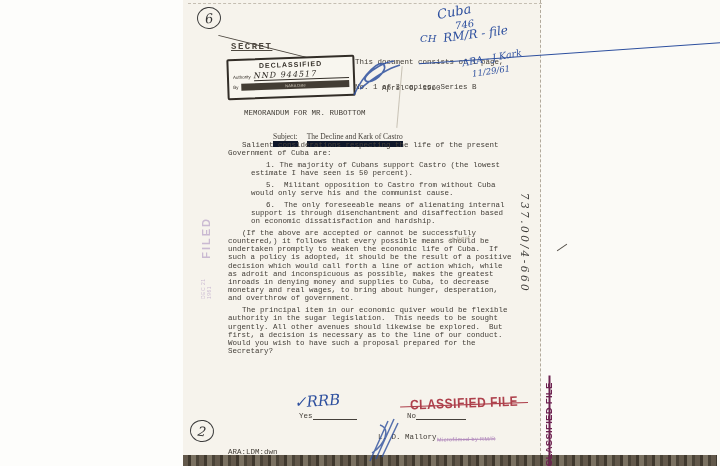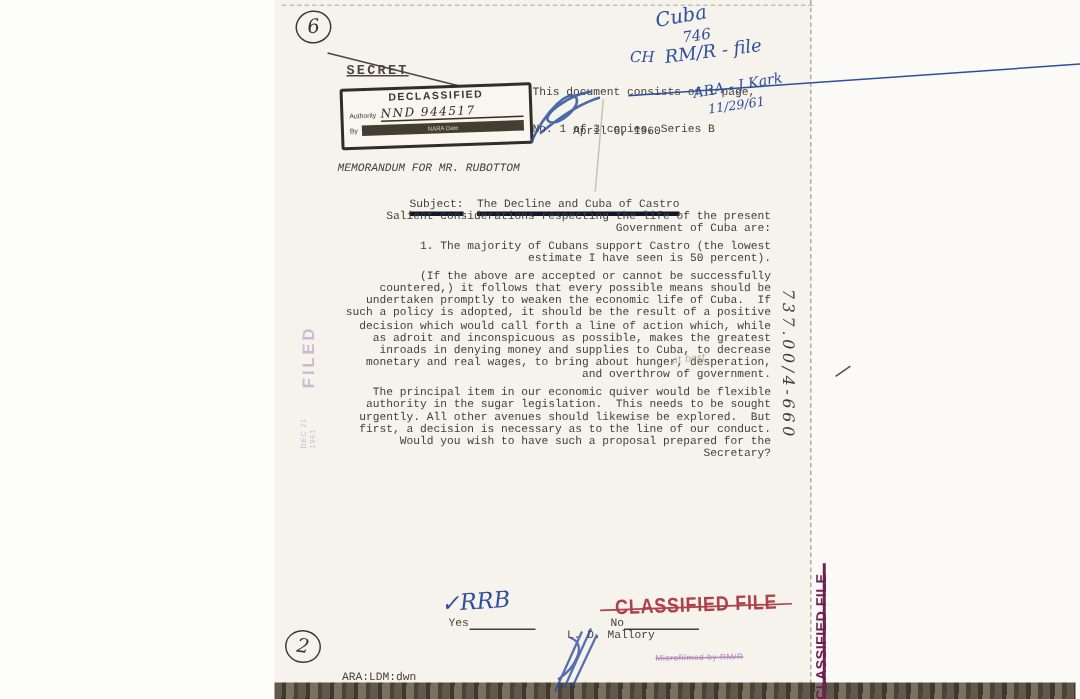--- a/index.html
+++ b/index.html
@@ -37,26 +37,26 @@
     color:#3a352e;}
   .declass .title{text-align:center;font-family:"Liberation Sans",sans-serif;
     font-weight:bold;font-size:7px;letter-spacing:1px;}
   .declass .row{display:flex;align-items:baseline;gap:3px;margin-top:2px;}
   .declass .lbl{font-family:"Liberation Sans",sans-serif;font-size:4.5px;}
   .declass .auth{font-family:"DejaVu Serif",serif;font-style:italic;font-size:8px;
     color:#2e2a24;letter-spacing:1px;border-bottom:1px solid #322d27;flex:1;}
   .declass .bar{flex:1;background:#433d34;color:#cfc8ba;font-size:4px;
     font-family:"Liberation Sans",sans-serif;text-align:center;padding:1px 0;}
 
-  .underl{border-bottom:3px solid #0f172a;}
+  .underl{border-bottom:6px solid #0f172a;font-family:Liberation Serif, serif;}
 
   .body-col{position:absolute;left:228px;top:141px;width:286px;color:#45403a;}
   .para{margin:0 0 3.5px 0;font-size:7.5px;line-height:8.2px;
-    font-family:"Liberation Mono",monospace;white-space:pre-wrap;text-indent:14px;text-align:right;}
-  .para.item{margin-left:13px;text-indent:15px;}
+    font-family:"Liberation Mono",monospace;white-space:pre-wrap;text-indent:14px;}
+  .para.item{margin-left:23px;text-indent:15px;}
 
   .blank-line{display:inline-block;border-bottom:1px solid #45403a;height:7px;
     vertical-align:bottom;}
 
   .stamp-red{position:absolute;left:410px;top:396px;color:#a8323f;
     font-family:"Liberation Sans",sans-serif;font-weight:bold;font-size:12px;
     letter-spacing:.5px;transform:rotate(-2deg) scale(1,1.15);opacity:.92;}
   .stamp-red .strike{position:absolute;left:-10px;right:-10px;top:54%;height:1.6px;
     background:#a8323f;}
 
@@ -139,29 +139,31 @@
 
   <svg class="scribble" style="left:350px;top:55px;" width="58" height="46" viewBox="0 0 58 46">
     <path d="M4,40 C14,18 30,4 34,10 C38,16 22,30 16,26 C10,22 30,8 44,6 M10,34 C22,24 36,14 50,10" fill="none" stroke="#2d4f9e" stroke-width="1.7" opacity="0.85"></path>
   </svg>
 
   <div class="typed" style="left:382px;top:84px;">April 6, 1960</div>
 
   <div class="fold-line"></div>
   <div class="small-mark"></div>
 
-  <div class="typed" style="left:225px;top:109px;font-style:italic;">MEMORANDUM FOR MR. RUBOTTOM</div>
+  <div class="typed" style="left:244px;top:109px;">MEMORANDUM FOR MR. RUBOTTOM</div>
 
   <div class="typed" style="left:255px;top:125px;">
-    <span class="underl">Subject:</span><span>  </span><span class="underl">The Decline and Cuba of Castro</span>
+    <span class="underl">Subject:</span><span>  </span><span class="underl">The Decline and Kark of Castro</span>
   </div>
 
   <div class="body-col">
     <p class="para">Salient considerations respecting the life of the present Government of Cuba are:</p>
     <p class="para item">1. The majority of Cubans support Castro (the lowest estimate I have seen is 50 percent).</p>
+    <p class="para item">5.  Militant opposition to Castro from without Cuba would only serve his and the communist cause.</p>
+    <p class="para item">6.  The only foreseeable means of alienating internal support is through disenchantment and disaffection based on economic dissatisfaction and hardship.</p>
     <p class="para">(If the above are accepted or cannot be successfully countered,) it follows that every possible means should be undertaken promptly to weaken the economic life of Cuba.  If such a policy is adopted, it should be the result of a positive decision which would call forth a line of action which, while as adroit and inconspicuous as possible, makes the greatest inroads in denying money and supplies to Cuba, to decrease monetary and real wages, to bring about hunger, desperation, and overthrow of government.</p>
     <p class="para">The principal item in our economic quiver would be flexible authority in the sugar legislation.  This needs to be sought urgently. All other avenues should likewise be explored.  But first, a decision is necessary as to the line of our conduct.  Would you wish to have such a proposal prepared for the Secretary?</p>
   </div>
 
   <div class="hand pencil" style="left:448px;top:235px;font-size:6.5px;transform:rotate(-6deg);">at best</div>
 
   <div class="typed" style="left:389px;top:404px;">
     <span>No</span><span class="blank-line" style="width:50px;"></span>
   </div>
   <div class="typed" style="left:281px;top:404px;">
@@ -169,21 +171,21 @@
   </div>
   <div class="hand" style="left:294px;top:392px;font-size:15px;transform:rotate(-4deg);">
     <span>✓</span><span>RRB</span>
   </div>
 
   <div class="stamp-red">
     <span>CLASSIFIED FILE</span>
     <span class="strike"></span>
   </div>
 
-  <div class="typed" style="left:355px;top:420px;padding-left:23px;">L. D. Mallory</div>
+  <div class="typed" style="left:355px;top:433px;padding-left:23px;">L. D. Mallory</div>
   <svg class="scribble" style="left:358px;top:419px;" width="46" height="44" viewBox="0 0 46 44">
     <path d="M30,2 L12,42 M36,0 L18,40 M40,4 L24,38 M22,6 C34,10 26,26 14,34" fill="none" stroke="#2d4f9e" stroke-width="1.5" opacity="0.8"></path>
   </svg>
 
   <div class="stamp-purple">Microfilmed by RM/R</div>
 
   <div class="typed" style="left:228px;top:448px;">ARA:LDM:dwn</div>
 
   <div class="circled" style="left:190px;top:420px;transform:rotate(8deg);">
     <span>2</span>

